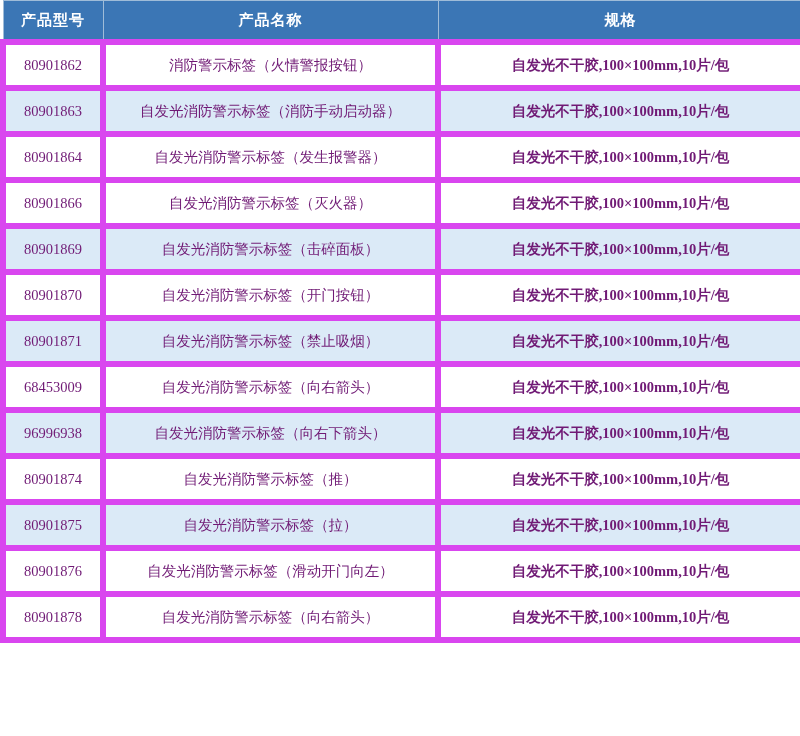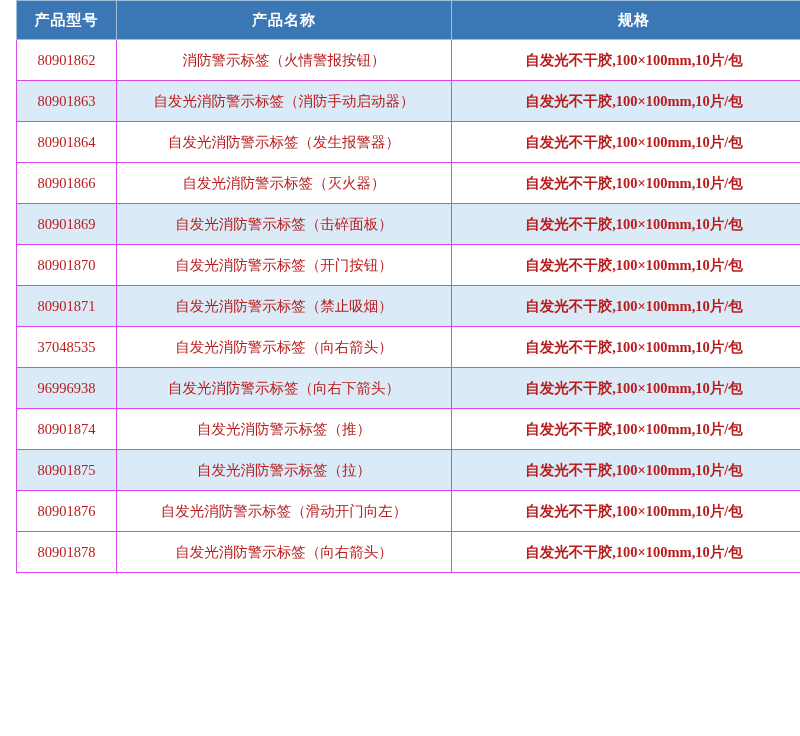--- a/index.html
+++ b/index.html
@@ -8,21 +8,20 @@
     background: #ffffff;
   }
   body {
     width: 800px;
     height: 736px;
     font-family: "Liberation Serif", "DejaVu Serif", serif;
   }
   .table-wrap {
     width: 708px;
     box-sizing: border-box;
-    margin-left: 16px;
   }
   table.product-table {
     border-collapse: collapse;
     width: 800px;
     table-layout: fixed;
   }
   table.product-table col.col-model { width: 100px; }
   table.product-table col.col-name  { width: 335px; }
   table.product-table col.col-spec  { width: 365px; }
 
@@ -32,24 +31,24 @@
     font-weight: bold;
     font-size: 15px;
     height: 36px;
     text-align: center;
     border: 1px solid #9fbcd8;
     font-family: "Liberation Sans", "DejaVu Sans", sans-serif;
     letter-spacing: 1px;
   }
   table.product-table td {
     height: 38px;
-    border: 1px solid #d946ef;
+    border: 6px solid #d946ef;
     text-align: center;
     font-size: 14.5px;
-    color: #b91c1c;
+    color: #701a75;
     white-space: nowrap;
     overflow: hidden;
   }
   table.product-table tr.row-odd td {
     background: #ffffff;
   }
   table.product-table tr.row-even td {
     background: #dbeaf7;
   }
   td.cell-model {
@@ -113,21 +112,21 @@
           <td class="cell-model">80901870</td>
           <td class="cell-name">自发光消防警示标签（开门按钮）</td>
           <td class="cell-spec">自发光不干胶,100×100mm,10片/包</td>
         </tr>
         <tr class="row-even">
           <td class="cell-model">80901871</td>
           <td class="cell-name">自发光消防警示标签（禁止吸烟）</td>
           <td class="cell-spec">自发光不干胶,100×100mm,10片/包</td>
         </tr>
         <tr class="row-odd">
-          <td class="cell-model">37048535</td>
+          <td class="cell-model">68453009</td>
           <td class="cell-name">自发光消防警示标签（向右箭头）</td>
           <td class="cell-spec">自发光不干胶,100×100mm,10片/包</td>
         </tr>
         <tr class="row-even">
           <td class="cell-model">96996938</td>
           <td class="cell-name">自发光消防警示标签（向右下箭头）</td>
           <td class="cell-spec">自发光不干胶,100×100mm,10片/包</td>
         </tr>
         <tr class="row-odd">
           <td class="cell-model">80901874</td>

